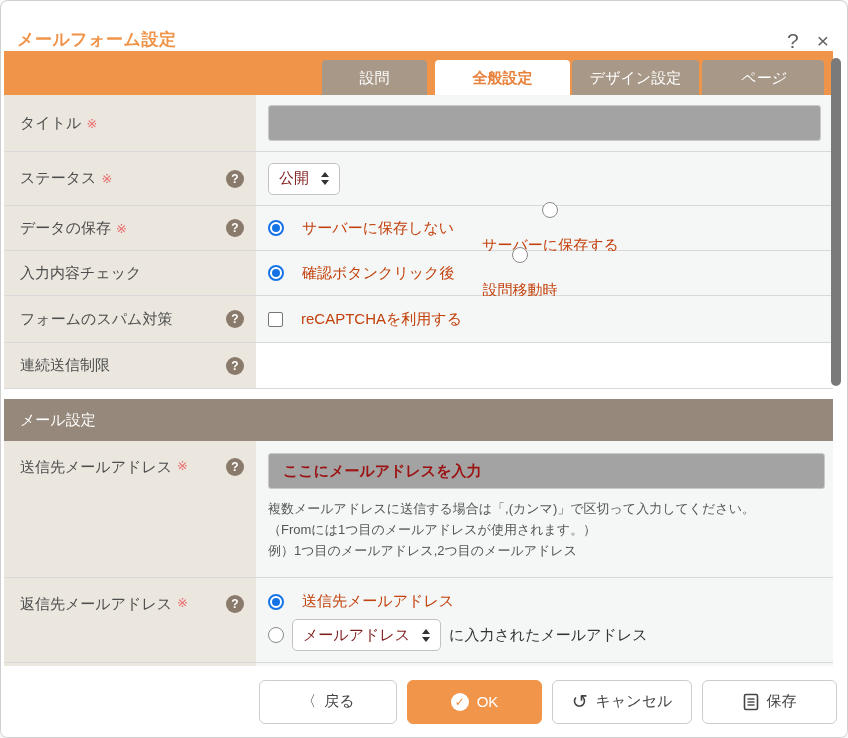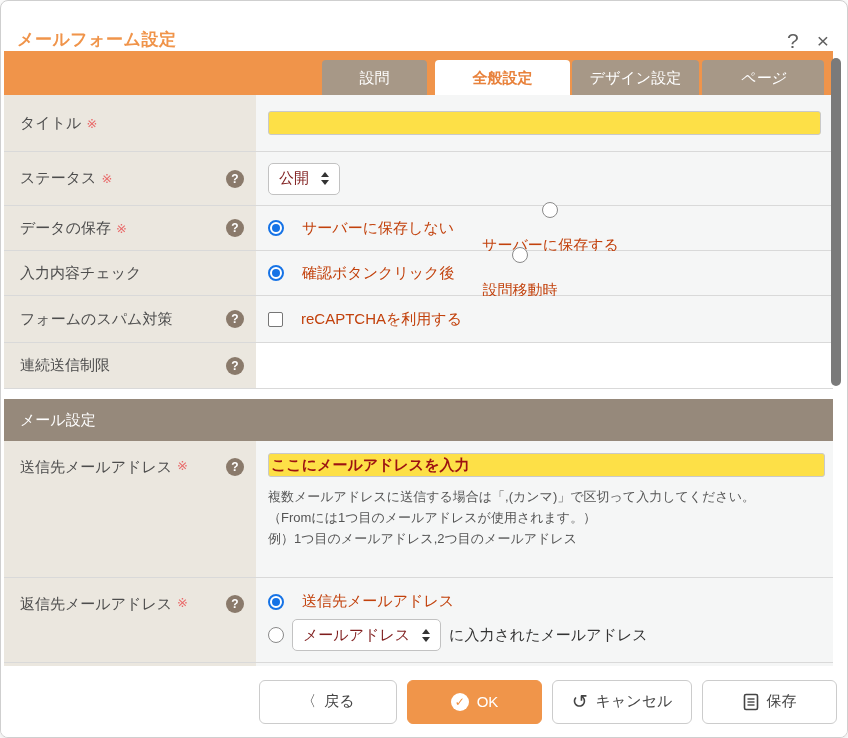--- a/index.html
+++ b/index.html
@@ -29,22 +29,22 @@
   .lbl { width:252px; background:#ebe7df; padding:0 12px 0 16px; display:flex;
          align-items:center; font-size:15px; color:#4d4d4d; flex-shrink:0; }
   .lbl .req { color:#e96a6a; margin-left:5px; font-size:13px; }
   .help-badge { margin-left:auto; width:18px; height:18px; border-radius:50%;
     background:#8a7a6b; color:#fff; font-size:12px; font-weight:bold;
     display:flex; align-items:center; justify-content:center; cursor:pointer; flex-shrink:0; }
   .cell { flex:1; background:#f5f6f6; display:flex; align-items:center; padding:0 12px; }
   .h57{height:57px}.h54{height:54px}.h45{height:45px}.h47{height:47px}.h46{height:46px}
   .top-align { align-items:flex-start; }
   .lbl.top-align { padding-top:17px; }
-  .text-input { width:100%; height:24px; border:1px solid #c9c9c9; border-radius:3px;
-    background:#fde047; padding:0 2px; font-size:15px; outline:none;
+  .text-input { width:100%; height:36px; border:1px solid #c9c9c9; border-radius:3px;
+    background:#a3a3a3; padding:0 14px; font-size:15px; outline:none;
     font-family:"Liberation Sans","DejaVu Sans",sans-serif; }
   .alert-input { color:#9c1212; font-weight:bold; }
   
   .select { display:inline-flex; align-items:center; gap:12px; height:32px; padding:0 10px;
     background:#fff; border:1px solid #c2c2c2; border-radius:5px; font-size:15px;
     color:#7f1d1d; cursor:pointer; }
   .arrows { display:inline-flex; flex-direction:column; gap:3px; }
   .arrows .up { width:0; height:0; border-left:4px solid transparent;
     border-right:4px solid transparent; border-bottom:5px solid #333; }
   .arrows .down { width:0; height:0; border-left:4px solid transparent;

